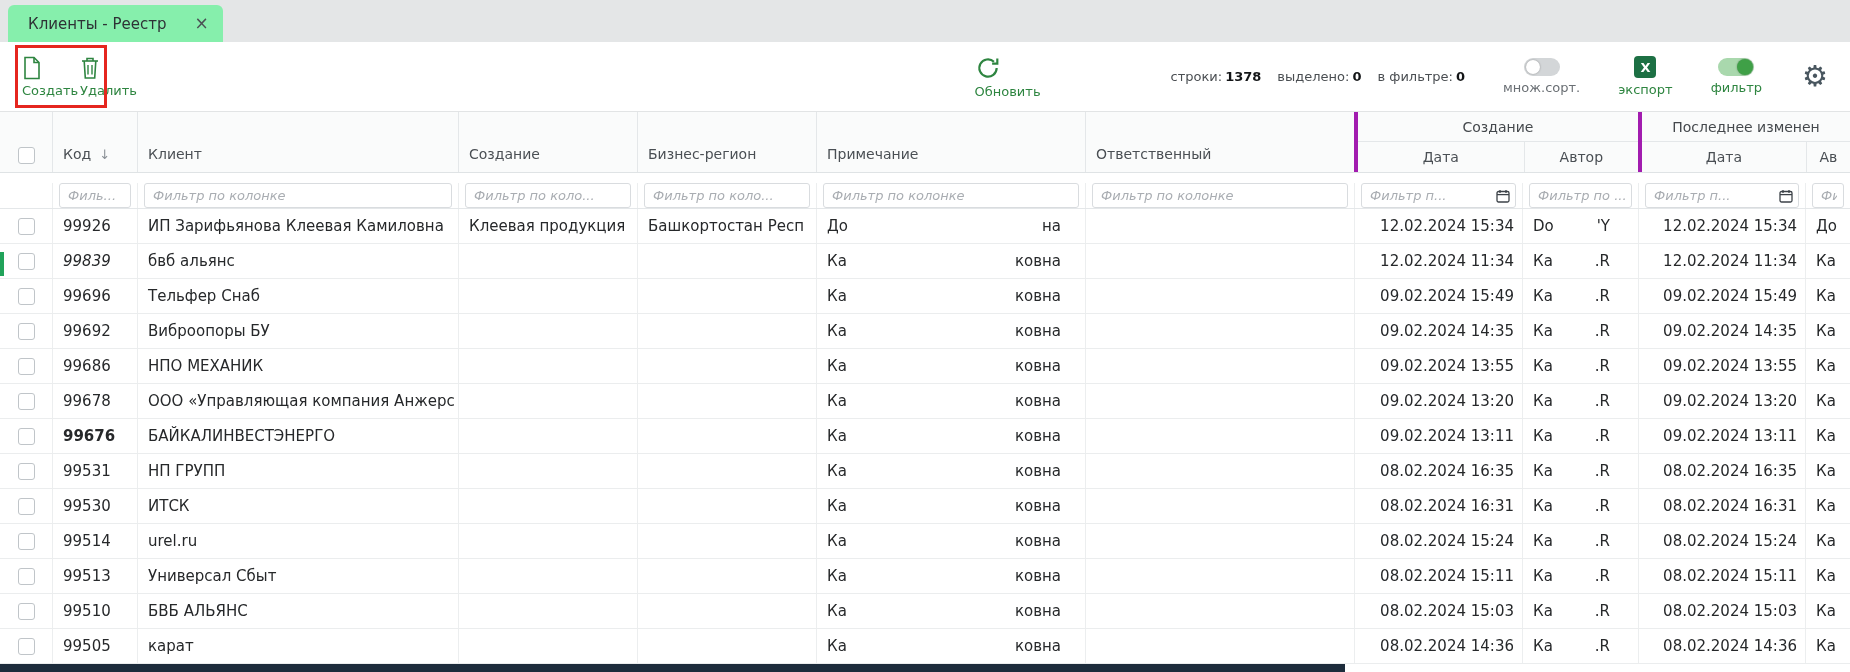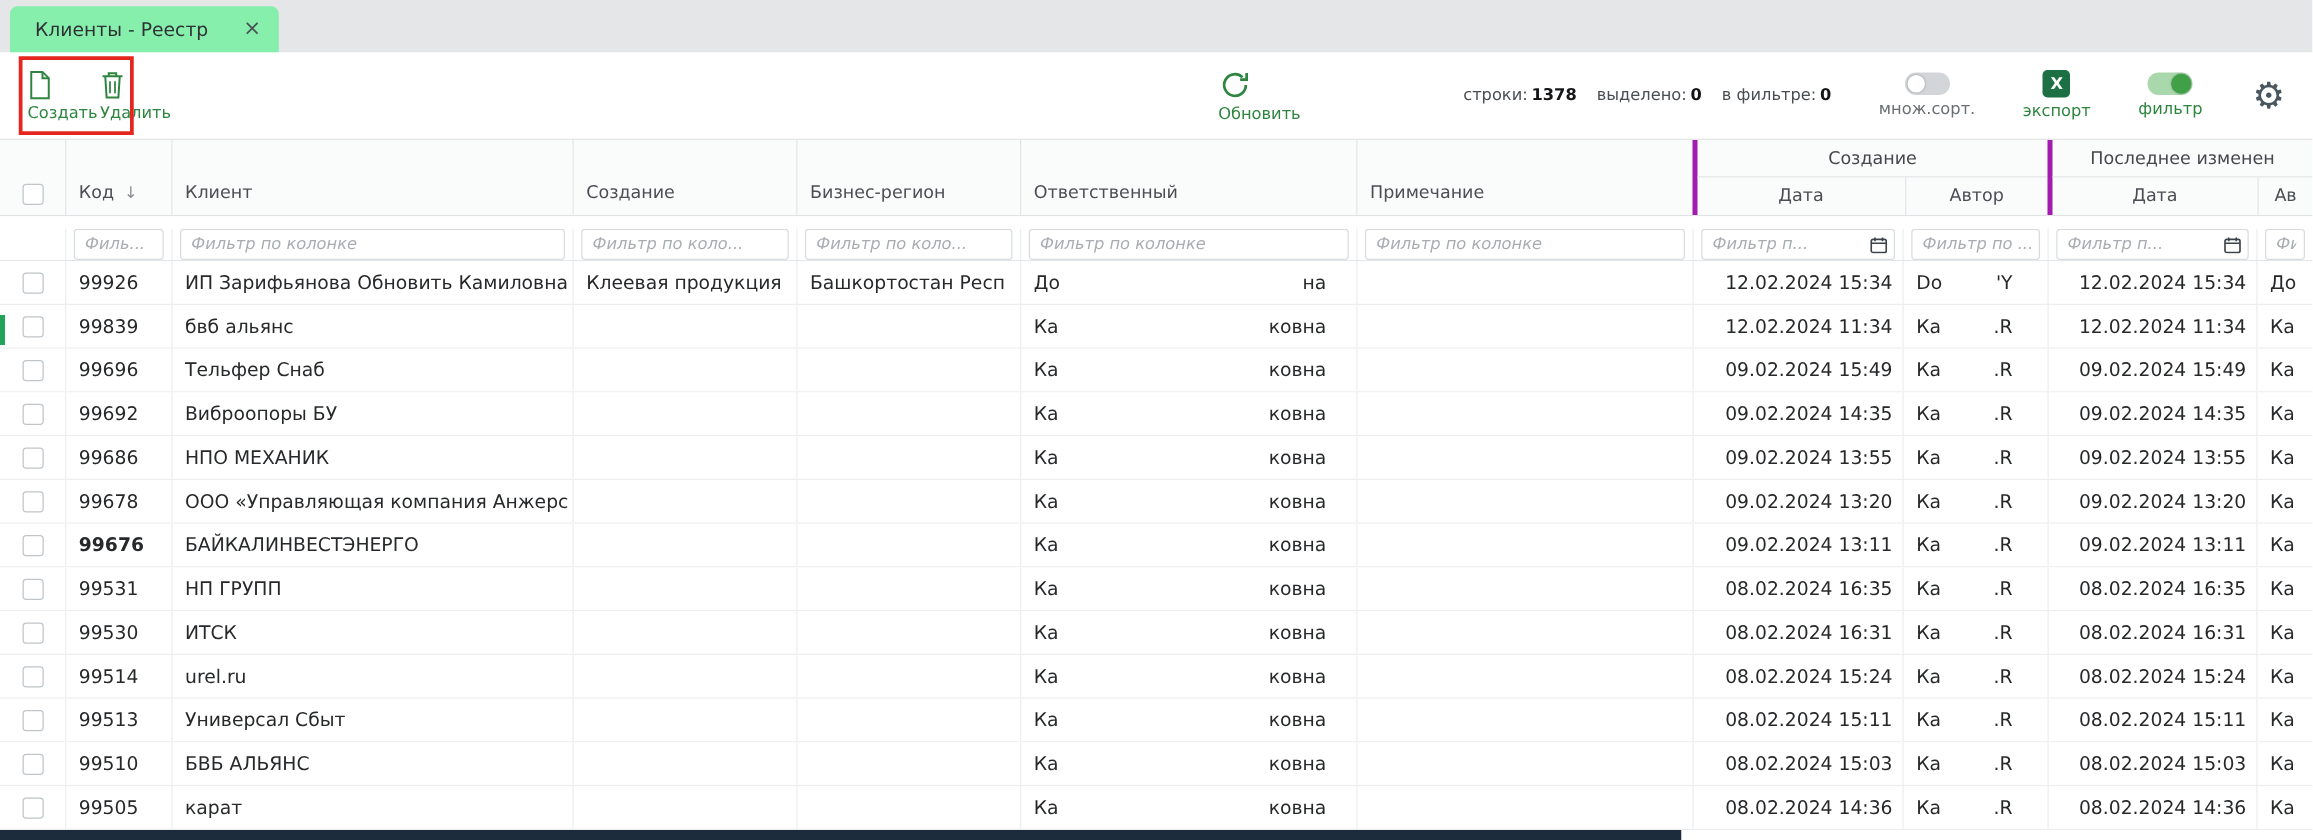--- a/index.html
+++ b/index.html
@@ -167,24 +167,24 @@
       <div class="hcell main" style="width: 321px;">
         <span>Клиент</span>
       </div>
       <div class="hcell main" style="width: 179px;">
         <span>Создание</span>
       </div>
       <div class="hcell main" style="width: 179px;">
         <span>Бизнес-регион</span>
       </div>
       <div class="hcell main" style="width: 269px;">
+        <span>Примечание</span>
+      </div>
+      <div class="hcell main" style="width: 269px;">
         <span>Ответственный</span>
-      </div>
-      <div class="hcell main" style="width: 269px;">
-        <span>Примечание</span>
       </div>
       <div class="hgroup" style="width: 284px;">
         <div class="hglabel">Создание</div>
         <div class="hsub">
           <div class="hcell sub" style="width: 168px;">Дата</div>
           <div class="hcell sub" style="width: 116px;">Автор</div>
         </div>
       </div>
       <div class="hgroup" style="width: 212px;">
         <div class="hglabel">Последнее изменен</div>
@@ -259,41 +259,41 @@
         <div class="finwrap">
           <input placeholder="Фильт" style="">
         </div>
       </div>
     </div>
     <div class="drow">
       <div class="dcell dcell-select cbcol" style="width: 52px;">
         <div class="checkbox"></div>
       </div>
       <div class="dcell dcell-code" style="width: 85px;">99926</div>
-      <div class="dcell dcell-client" style="width: 321px;">ИП Зарифьянова Обновить Камиловна</div>
+      <div class="dcell dcell-client" style="width: 321px;">ИП Зарифьянова Клеевая Камиловна</div>
       <div class="dcell dcell-industry" style="width: 179px;">Клеевая продукция</div>
       <div class="dcell dcell-region" style="width: 179px;">Башкортостан Респ</div>
       <div class="dcell dcell-responsible frag" style="width: 269px;">
         <span>До</span>
         <span>на</span>
       </div>
       <div class="dcell dcell-note" style="width: 269px;"></div>
       <div class="dcell dcell-created_date right" style="width: 168px;">12.02.2024 15:34</div>
       <div class="dcell dcell-created_author frag" style="width: 116px;">
         <span>Do</span>
         <span>'Y</span>
       </div>
       <div class="dcell dcell-modified_date right" style="width: 167px;">12.02.2024 15:34</div>
       <div class="dcell dcell-modified_author" style="width: 45px;">До</div>
     </div>
     <div class="drow">
       <div class="dcell dcell-select cbcol" style="width: 52px;">
         <div class="checkbox"></div>
       </div>
-      <div class="dcell dcell-code" style="width: 85px;">99839</div>
+      <div class="dcell dcell-code" style="width: 85px; font-style: italic;">99839</div>
       <div class="dcell dcell-client" style="width: 321px;">бвб альянс</div>
       <div class="dcell dcell-industry" style="width: 179px;"></div>
       <div class="dcell dcell-region" style="width: 179px;"></div>
       <div class="dcell dcell-responsible frag" style="width: 269px;">
         <span>Ка</span>
         <span>ковна</span>
       </div>
       <div class="dcell dcell-note" style="width: 269px;"></div>
       <div class="dcell dcell-created_date right" style="width: 168px;">12.02.2024 11:34</div>
       <div class="dcell dcell-created_author frag" style="width: 116px;">

